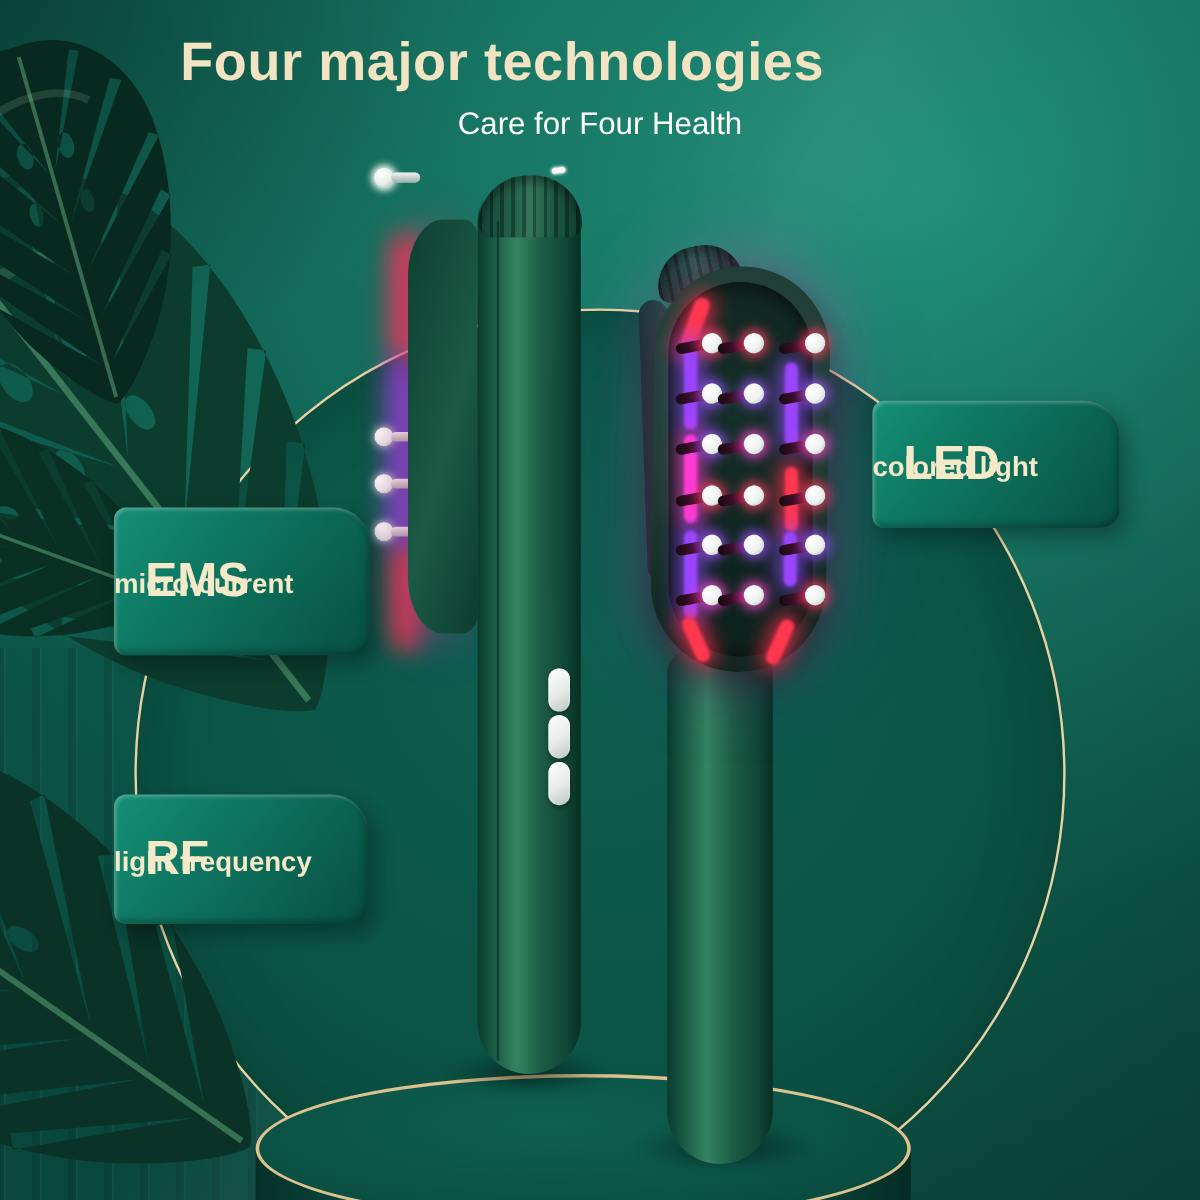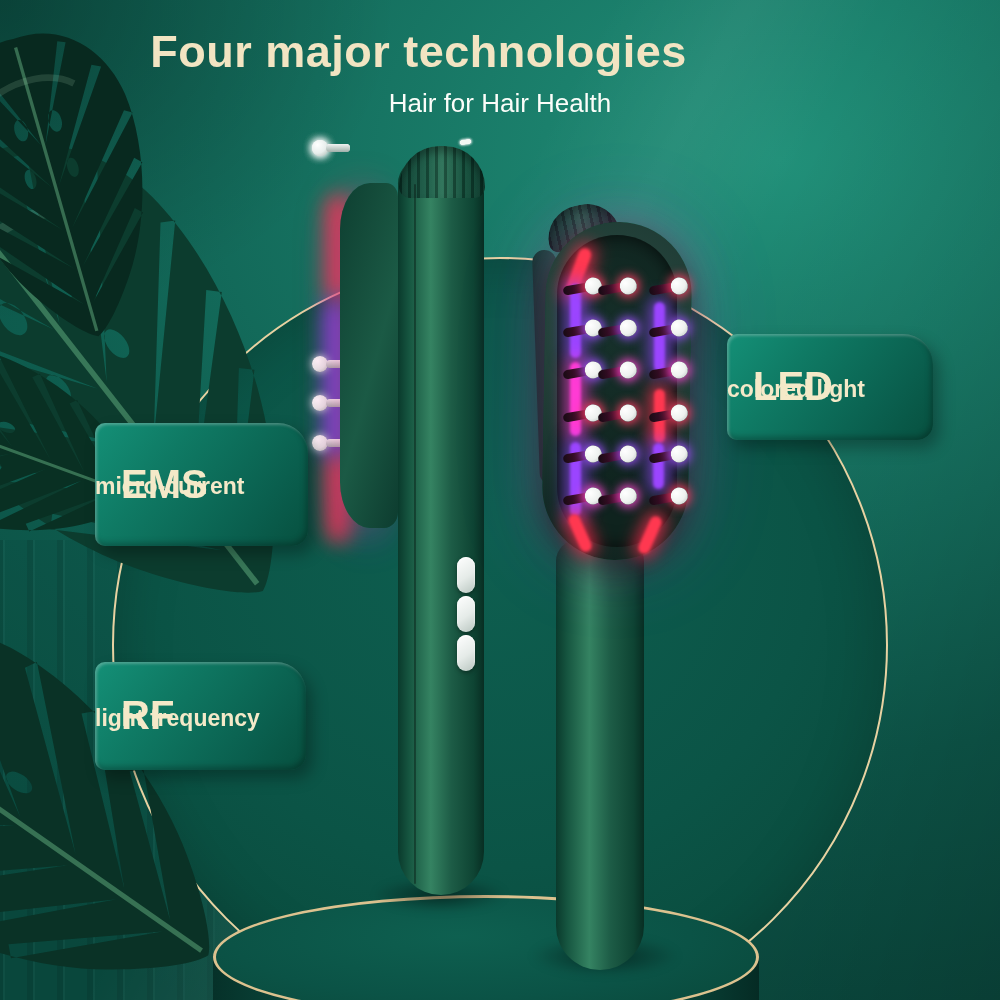--- a/index.html
+++ b/index.html
@@ -333,15 +333,15 @@
   <div class="callout callout--rf z7">
     <div class="callout-label">RF</div>
     <div class="callout-sub">light frequency</div>
   </div>
   <div class="callout callout--led z7">
     <div class="callout-label">LED</div>
     <div class="callout-sub">colored light</div>
   </div>
 
   <div class="title z8">Four major technologies</div>
-  <div class="subtitle z8">Hair for Hair Health</div>
+  <div class="subtitle z8">Care for Four Health</div>
 
 </div>
 
 </body></html>

